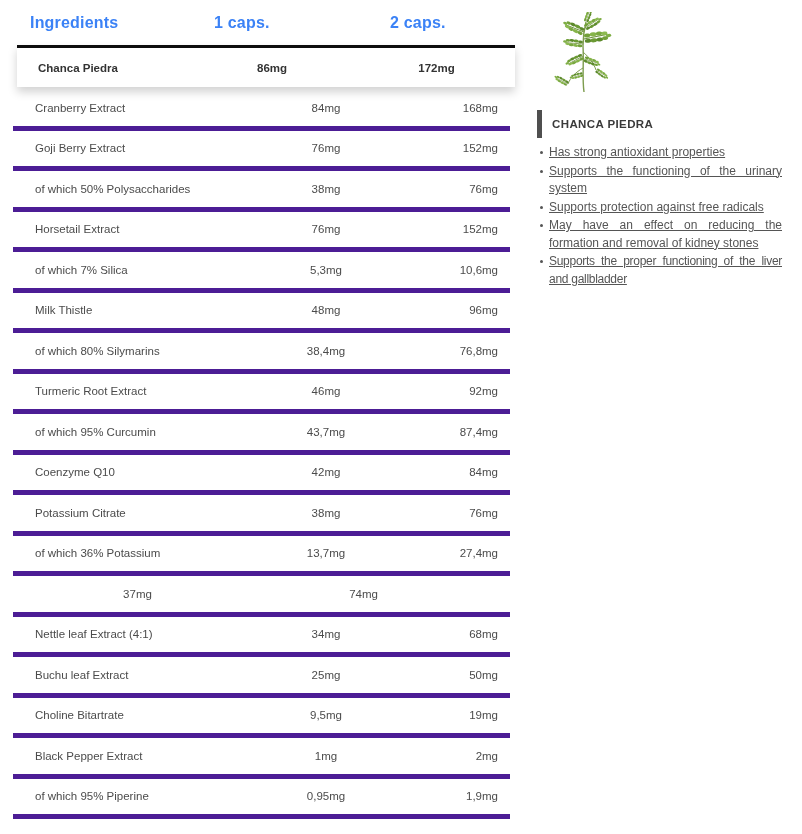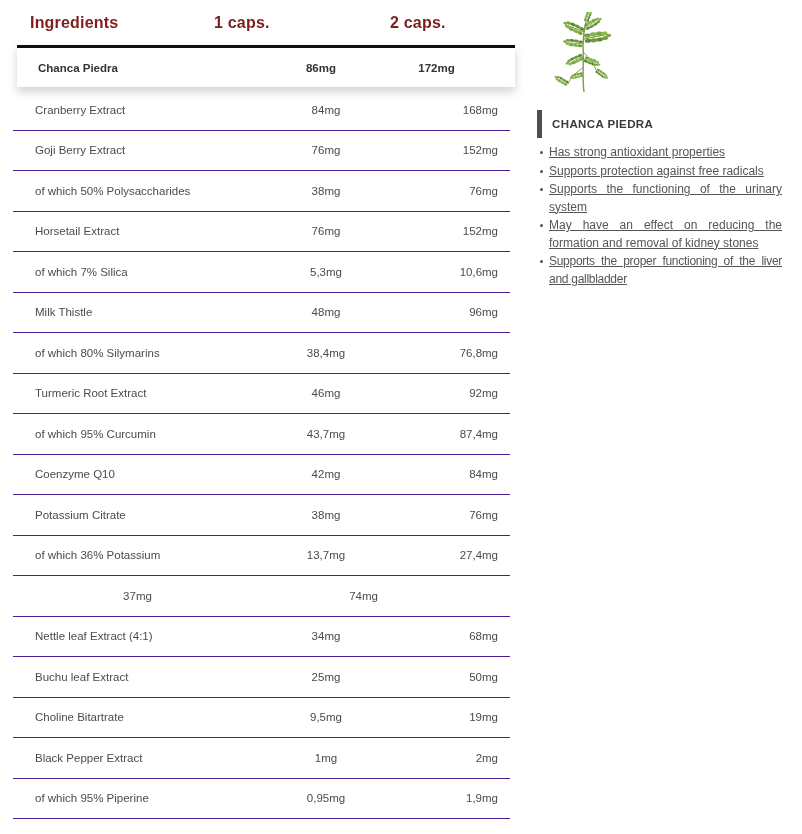--- a/index.html
+++ b/index.html
@@ -6,41 +6,41 @@
   body{
     width:802px;height:834px;background:#ffffff;position:relative;overflow:hidden;
     font-family:"Liberation Sans", sans-serif;
     -webkit-font-smoothing:antialiased;
   }
   
   .table-col{position:absolute;left:13px;top:0;width:497px;}
   .table-header{
     display:grid;grid-template-columns:1fr 128px 120px;align-items:center;height:45px;
   }
-  .th{font-weight:bold;font-size:16px;color:#7f1d1d;letter-spacing:.2px;}
+  .th{font-weight:bold;font-size:16px;color:#3b82f6;letter-spacing:.2px;}
   .th-name{padding-left:17px;}
   .th-c1{transform:translateX(-48px);}
   .th-c2{text-align:left;padding-right:16px;}
 
   .highlight-card{
     margin-left:4px;width:498px;height:42px;background:#fff;
     border-top:3px solid #0d0d0d;box-sizing:border-box;
     box-shadow:0 5px 9px rgba(0,0,0,.18);
     display:grid;grid-template-columns:1fr 128px 130px;align-items:center;
     position:relative;z-index:2;
   }
   .highlight-card .cell{font-size:11.5px;font-weight:bold;color:#333333;}
   .highlight-card .name{padding-left:21px;}
-  .highlight-card .c1{text-align:center;}
+  .highlight-card .c1{text-align:left;}
   .highlight-card .c2{text-align:center;padding-right:27px;}
 
   .rows{margin-top:3px;}
   .row{
     display:grid;grid-template-columns:1fr 128px 120px;align-items:center;
-    height:40.5px;border-bottom:1px solid #4c1d95;box-sizing:border-box;
+    height:40.5px;border-bottom:5px solid #4c1d95;box-sizing:border-box;
   }
   .row .cell{font-size:11.5px;color:#4b4b4b;}
   .row .name{padding-left:22px;}
   .row .c1{text-align:center;}
   .row .c2{text-align:right;padding-right:12px;}
 
   
   .sidebar{position:absolute;left:537px;top:0;width:261px;}
   .plant{margin:12px 0 0 1px;width:90px;height:82px;display:block;}
   .sidebar-heading{display:flex;align-items:center;margin-top:16px;height:28px;}
@@ -201,18 +201,18 @@
     <use href="#fr" transform="translate(45,62) rotate(165) scale(0.75)"></use>
   </svg>
 
   <div class="sidebar-heading">
     <span class="heading-bar"></span>
     <span class="heading-text">CHANCA PIEDRA</span>
   </div>
 
   <div class="bullets">
       <div class="bullet-item">Has strong antioxidant properties</div>
+      <div class="bullet-item">Supports the functioning of the urinary system</div>
       <div class="bullet-item">Supports protection against free radicals</div>
-      <div class="bullet-item">Supports the functioning of the urinary system</div>
       <div class="bullet-item">May have an effect on reducing the formation and removal of kidney stones</div>
       <div class="bullet-item">Supports the proper functioning of the liver and gallbladder</div>
     </div>
 </div>
 
 </body></html>

